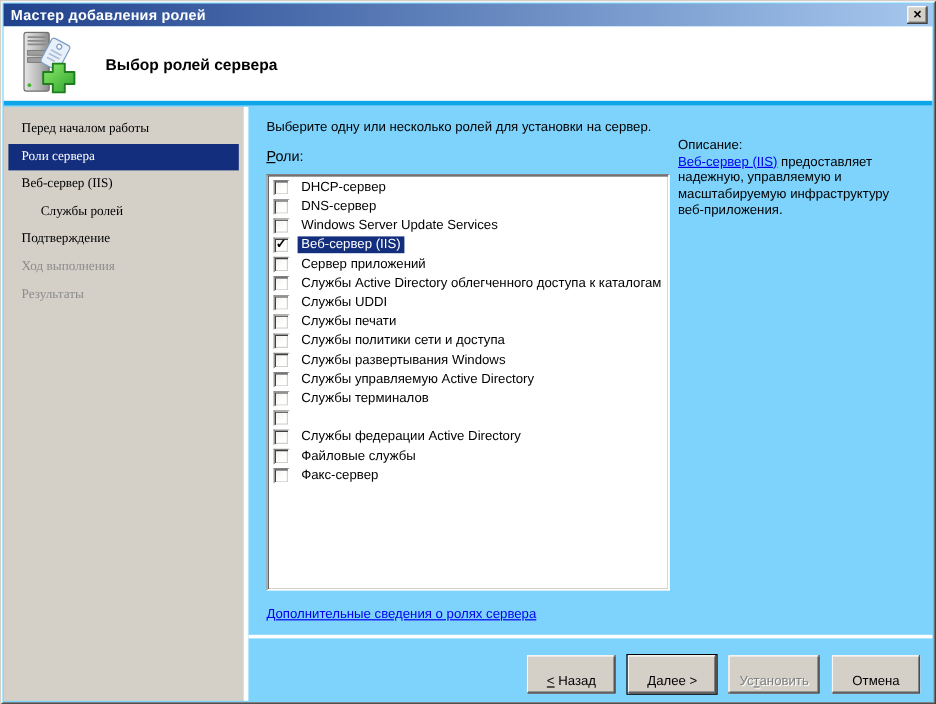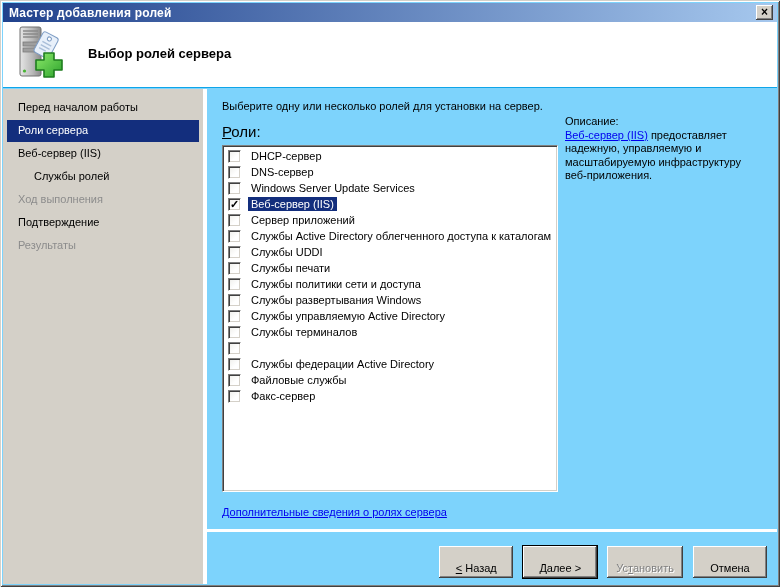--- a/index.html
+++ b/index.html
@@ -25,41 +25,41 @@
     background:#d4d0c8; border:none; padding:0;
     box-shadow: inset -1px -1px 0 #404040, inset 1px 1px 0 #fff,
                 inset -2px -2px 0 #808080, inset 2px 2px 0 #d4d0c8;
     font-size:12px; font-weight:bold; color:#000; line-height:13px; text-align:center;
     cursor:default;
   }
 
   
   .header {
     position:absolute; left:3px; top:22px; right:3px; height:66px;
-    background:#ffffff; border-bottom:1px solid #0ea5e9;
+    background:#ffffff; border-bottom:4px solid #0ea5e9;
   }
   .header-icon { position:absolute; left:12px; top:4px; }
   .header-title { position:absolute; left:85px; top:24px; font-size:13px; font-weight:bold; color:#000; }
 
   
   .sidebar { position:absolute; left:3px; top:89px; width:200px; bottom:3px; background:#d4d0c8; padding-top:8px; }
   .side-item {
     height:22px; line-height:20px; margin:0 4px 1px 4px; padding-left:11px;
-    font-size:11px; color:#000; white-space:nowrap; overflow:hidden;
+    font-size:11px; color:#000; white-space:nowrap; overflow:hidden;font-family:Liberation Serif, serif;
   }
   .side-item.ind { padding-left:27px; }
   .side-item.sel { background:#132e7d; color:#fff; }
   .side-item.dis { color:#8c8c8c; }
 
   .vsep { position:absolute; left:203px; top:89px; width:4px; bottom:3px; background:#ffffff; }
   .hsep { position:absolute; left:207px; right:3px; top:529px; height:3px; background:#ffffff; }
 
   
   .instruction { position:absolute; left:222px; top:100px; font-size:11px; color:#000; }
-  .roles-label { position:absolute; left:222px; top:123px; font-size:15px; color:#000; }
+  .roles-label { position:absolute; left:222px; top:123px; font-size:12px; color:#000; }
 
   .listbox {
     position:absolute; left:222px; top:145px; width:336px; height:347px;
     background:#fff; padding-top:2px;
     border:1px solid; border-color:#808080 #fff #fff #808080;
     box-shadow: inset 1px 1px 0 #404040, inset -1px -1px 0 #d4d0c8;
     overflow:hidden;
   }
   .role-row { display:flex; align-items:center; height:16px; padding-left:5px; }
   .cb {
@@ -139,22 +139,22 @@
       </svg>
     </div>
     <div class="header-title">Выбор ролей сервера</div>
   </div>
 
   <div class="sidebar">
       <div class="side-item">Перед началом работы</div>
       <div class="side-item sel">Роли сервера</div>
       <div class="side-item">Веб-сервер (IIS)</div>
       <div class="side-item ind">Службы ролей</div>
+      <div class="side-item">Подтверждение</div>
       <div class="side-item dis">Ход выполнения</div>
-      <div class="side-item">Подтверждение</div>
       <div class="side-item dis">Результаты</div>
     </div>
   <div class="vsep"></div>
 
   <div class="instruction">Выберите одну или несколько ролей для установки на сервер.</div>
   <div class="roles-label"><u>Р</u>оли:</div>
 
   <div class="listbox">
       <div class="role-row">
         <span class="cb"></span>

